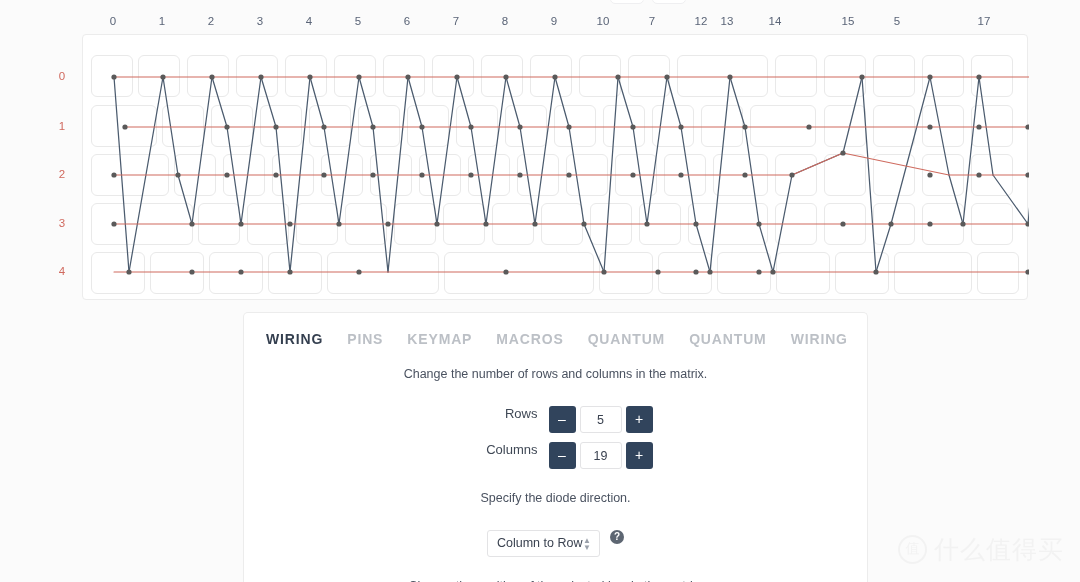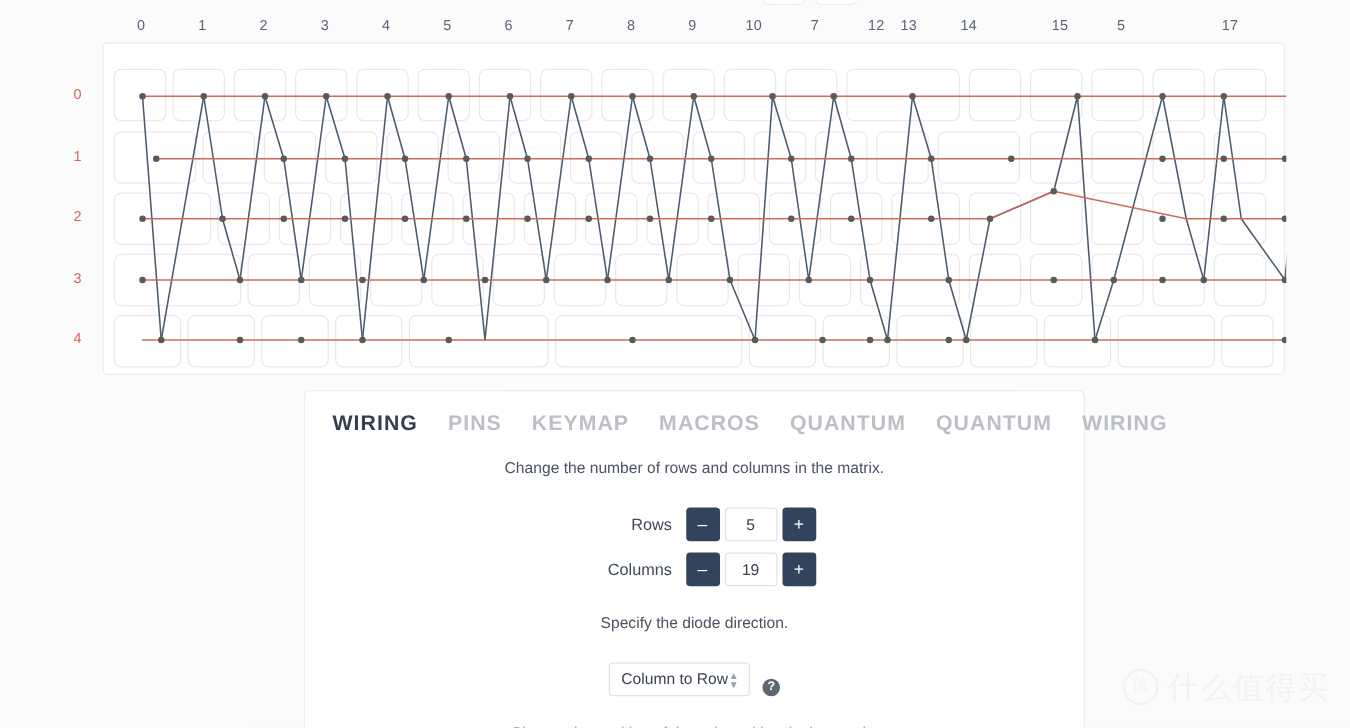--- a/index.html
+++ b/index.html
@@ -98,21 +98,21 @@
     position: absolute;
     left: 0; top: 0;
     width: 100%;
     height: 52px;
     display: flex;
     align-items: center;
     padding-left: 22px;
     box-sizing: border-box;
   }
   .tab {
-    font-size: 17px;
+    font-size: 14px;
     letter-spacing: .85px;
     color: #bcc0c6;
     margin-right: 24px;
     font-weight: 700;
     cursor: pointer;
     user-select: none;
     white-space: nowrap;
   }
   .tab.active { color: #343f4f; }
 
@@ -122,21 +122,20 @@
     width: 100%;
     text-align: center;
   }
   .hint {
     font-size: 12.5px;
     color: #4a5260;
     line-height: 18px;
   }
   .stepper-row {
     display: flex;
-    align-items: center;
     justify-content: center;
     margin-top: 9px;
   }
   .stepper-label {
     font-size: 13px;
     color: #3f4855;
     width: 90px;
     text-align: right;
     padding-right: 11px;
     box-sizing: border-box;
@@ -168,21 +167,21 @@
     box-sizing: border-box;
     text-align: center;
     font-size: 12.5px;
     color: #3a4250;
     line-height: 25px;
     font-family: "Liberation Sans", sans-serif;
     outline: none;
   }
   .select-row {
     display: flex;
-    align-items: flex-end;
+    align-items: flex-start;
     justify-content: center;
     margin-top: 9px;
   }
   .diode-select {
     position: relative;
     width: 113px; height: 27px;
     background: #ffffff;
     border: 1px solid #e3e3e5;
     border-radius: 3px;
     box-sizing: border-box;

